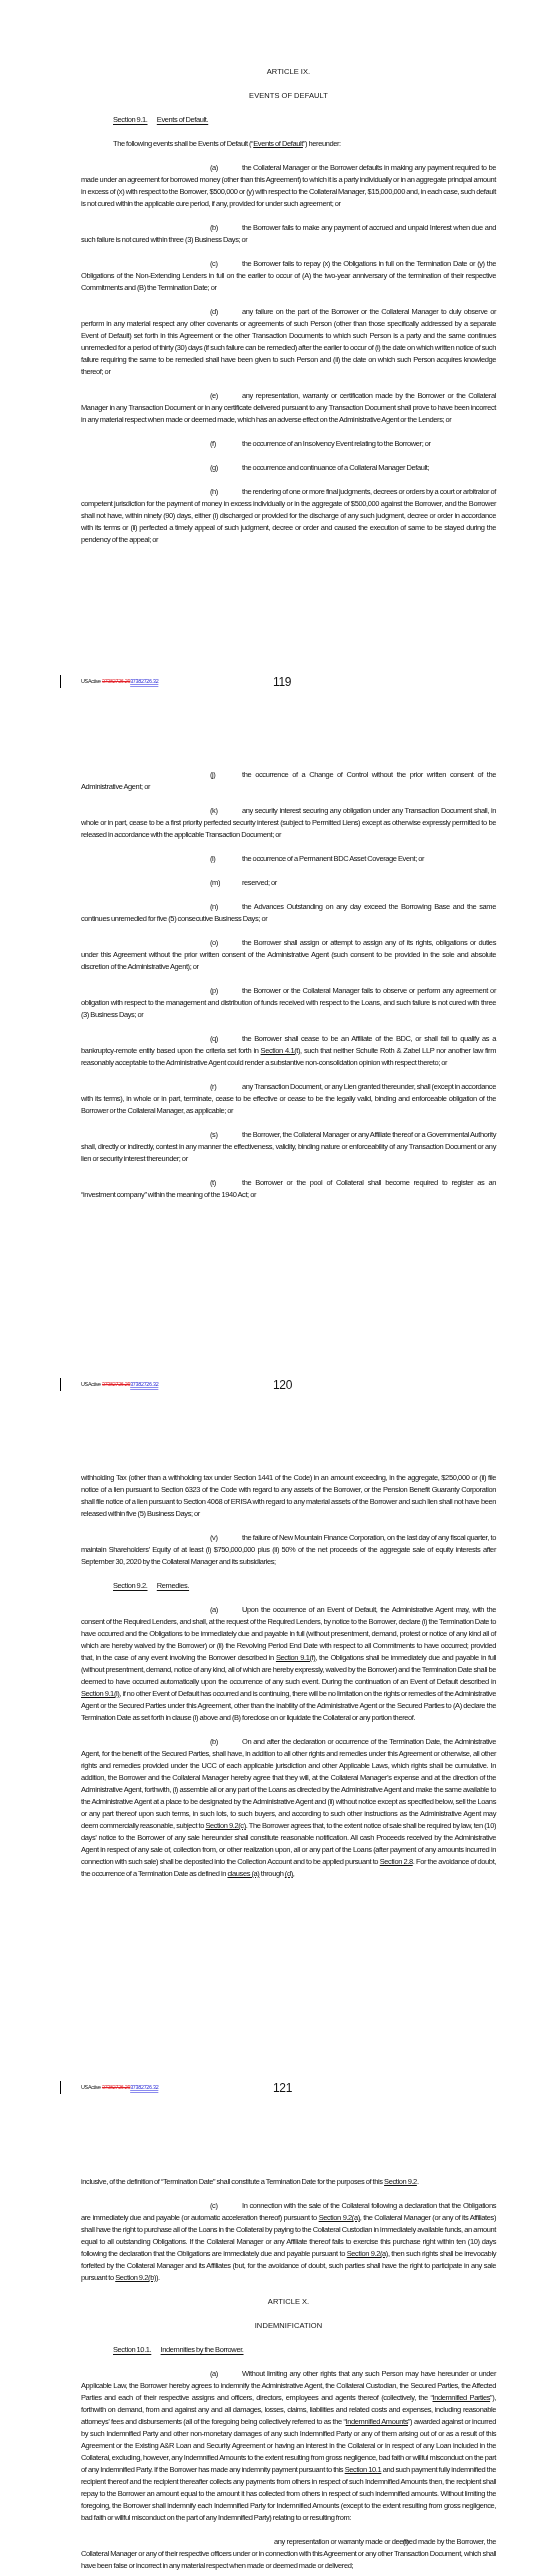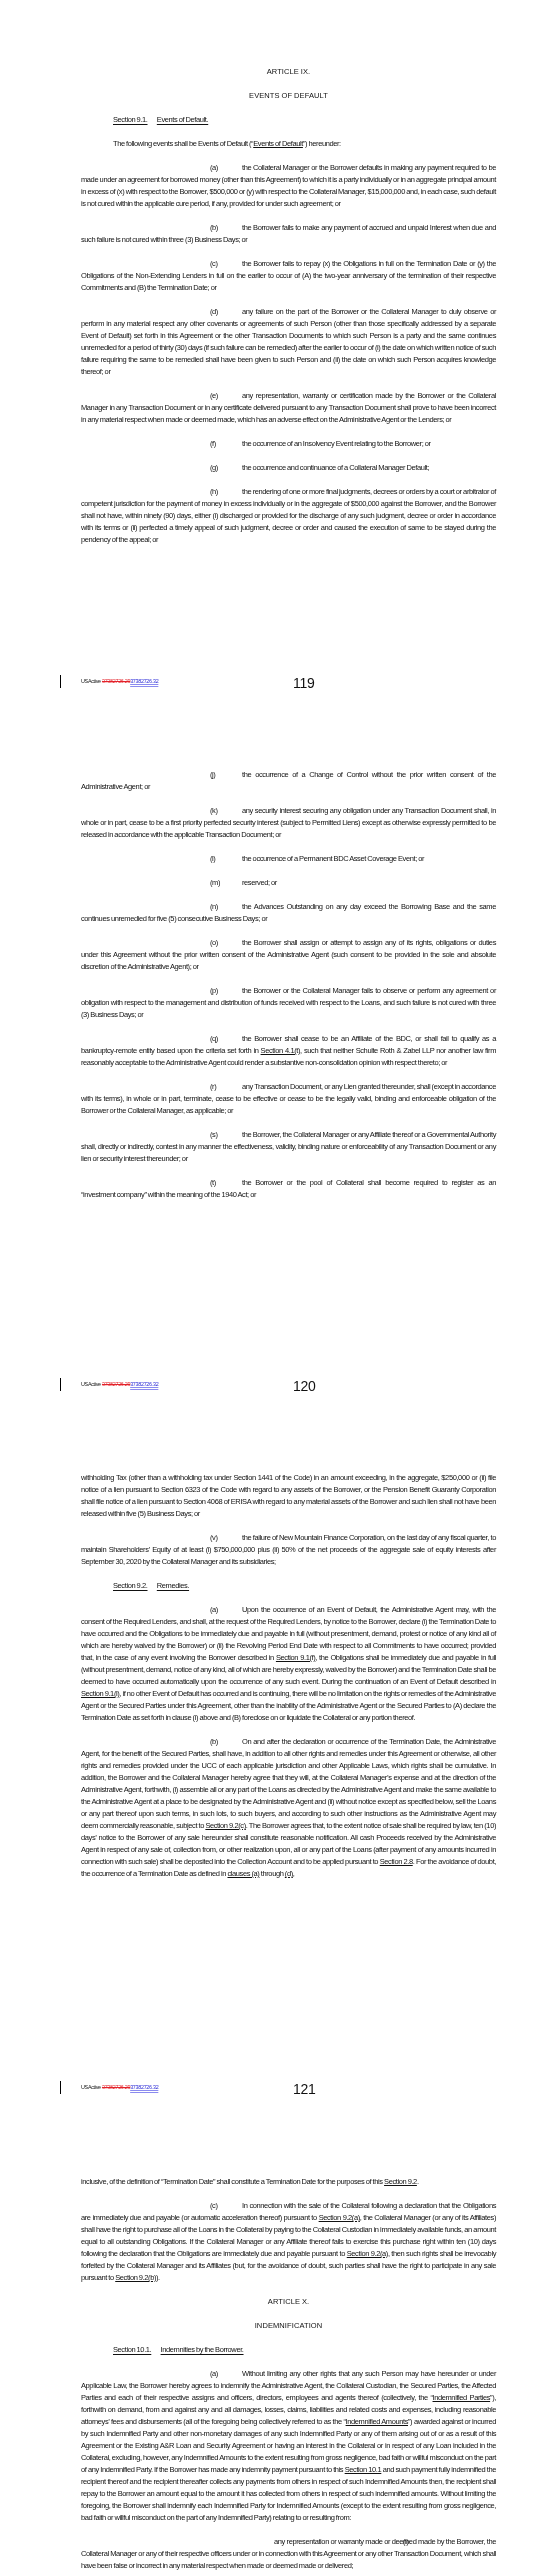--- a/index.html
+++ b/index.html
@@ -17,21 +17,21 @@
   .article { text-align: center; margin: 0 0 12px 0; letter-spacing: 0.1px; }
   .sec { margin: 0 0 12px 32px; }
   .sec span { text-decoration: underline; text-underline-offset: 1.5px; }
   .sec .sn { display: inline-block; margin-right: 9.3px; text-align: right; }
   u { text-underline-offset: 1px; }
   .footer { position: absolute; left: 0; width: 544px; height: 15.5px; }
   .change-bar { position: absolute; left: 43px; top: 0; width: 1px; height: 13px; background: #000; }
   .doc-id { position: absolute; left: 64px; top: 2.6px; font-size: 5.4px; letter-spacing: -0.3px; }
   .doc-id .old { color: #e3222a; text-decoration: line-through; }
   .doc-id .new { color: #2a2ad6; text-decoration: underline double; text-decoration-color:#8b8bef; }
-  .page-num { position: absolute; left: 276px; top: 0; font-size: 14px; letter-spacing: -0.3px; }
+  .page-num { position: absolute; left: 256px; top: 0; font-size: 12px; letter-spacing: -0.3px; }
 </style>
 </head>
 <body>
 
 <div class="page" style="top:0px;">
   <div class="body-text" style="top:66px;">
     <div class="article">ARTICLE IX.</div>
     <div class="article">EVENTS OF DEFAULT</div>
     <div class="sec" style="margin-left:32px;">
       <span class="sn">Section 9.1.</span><span>Events of Default.</span>

